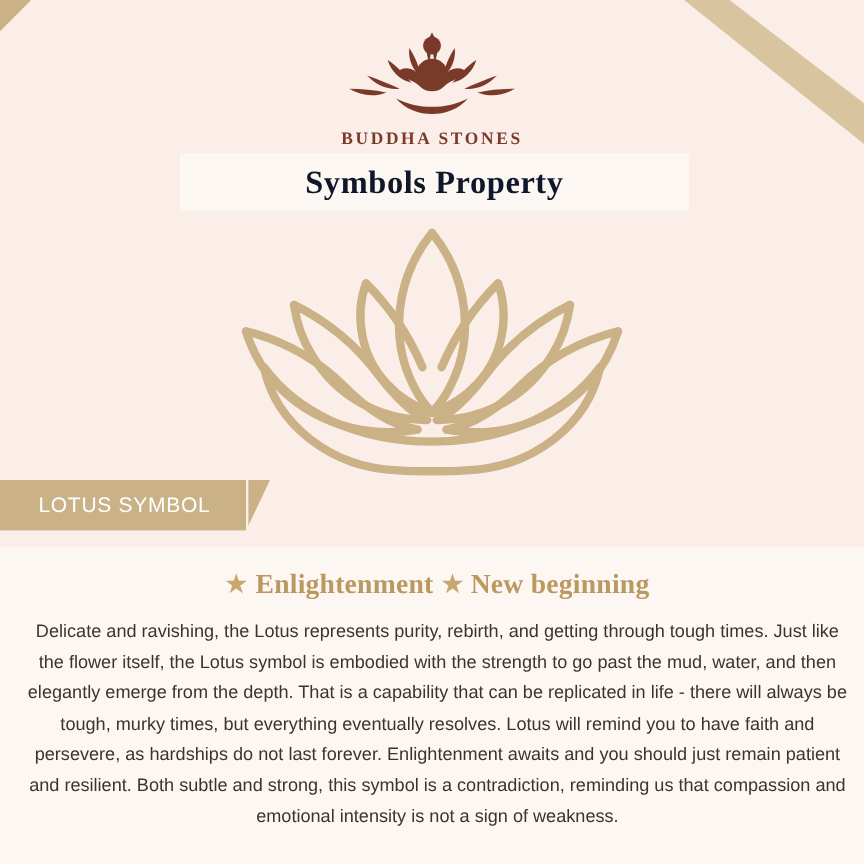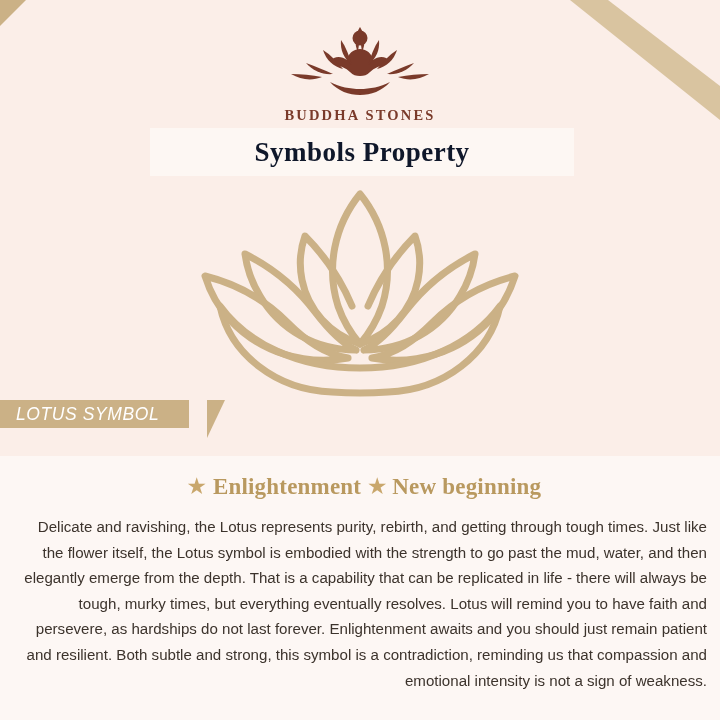--- a/index.html
+++ b/index.html
@@ -107,27 +107,26 @@
     left: 0;
     width: 720px;
     text-align: center;
   }
 
   
   .ribbon {
     position: absolute;
     top: 400px;
     left: 0;
-    height: 28px;
+    height: 42px;
     background: #cbb186;
     display: flex;
     align-items: center;
-    padding-left: 16px;
+    padding-left: 32px;
     padding-right: 30px;
-    font-style: italic;
   }
   .ribbon-label {
     font-size: 17.5px;
     color: #ffffff;
     letter-spacing: 0.6px;
   }
   .ribbon-tail {
     position: absolute;
     top: 400px;
     left: 207px;
@@ -162,21 +161,21 @@
     color: #c9a76c;
     font-size: 20px;
     vertical-align: 1px;
   }
   .headline .h-left { margin-right: 1px; }
   .headline .h-right { margin-left: 1px; }
   .body-copy {
     font-size: 15.1px;
     line-height: 25.6px;
     color: #3c332c;
-    text-align: right;
+    text-align: center;
   }
 </style>
 </head>
 <body>
 
 <div id="page">
 
   <div class="corner corner-tl"></div>
   <div class="corner corner-tr"></div>
   <div class="corner corner-tr2"></div>

